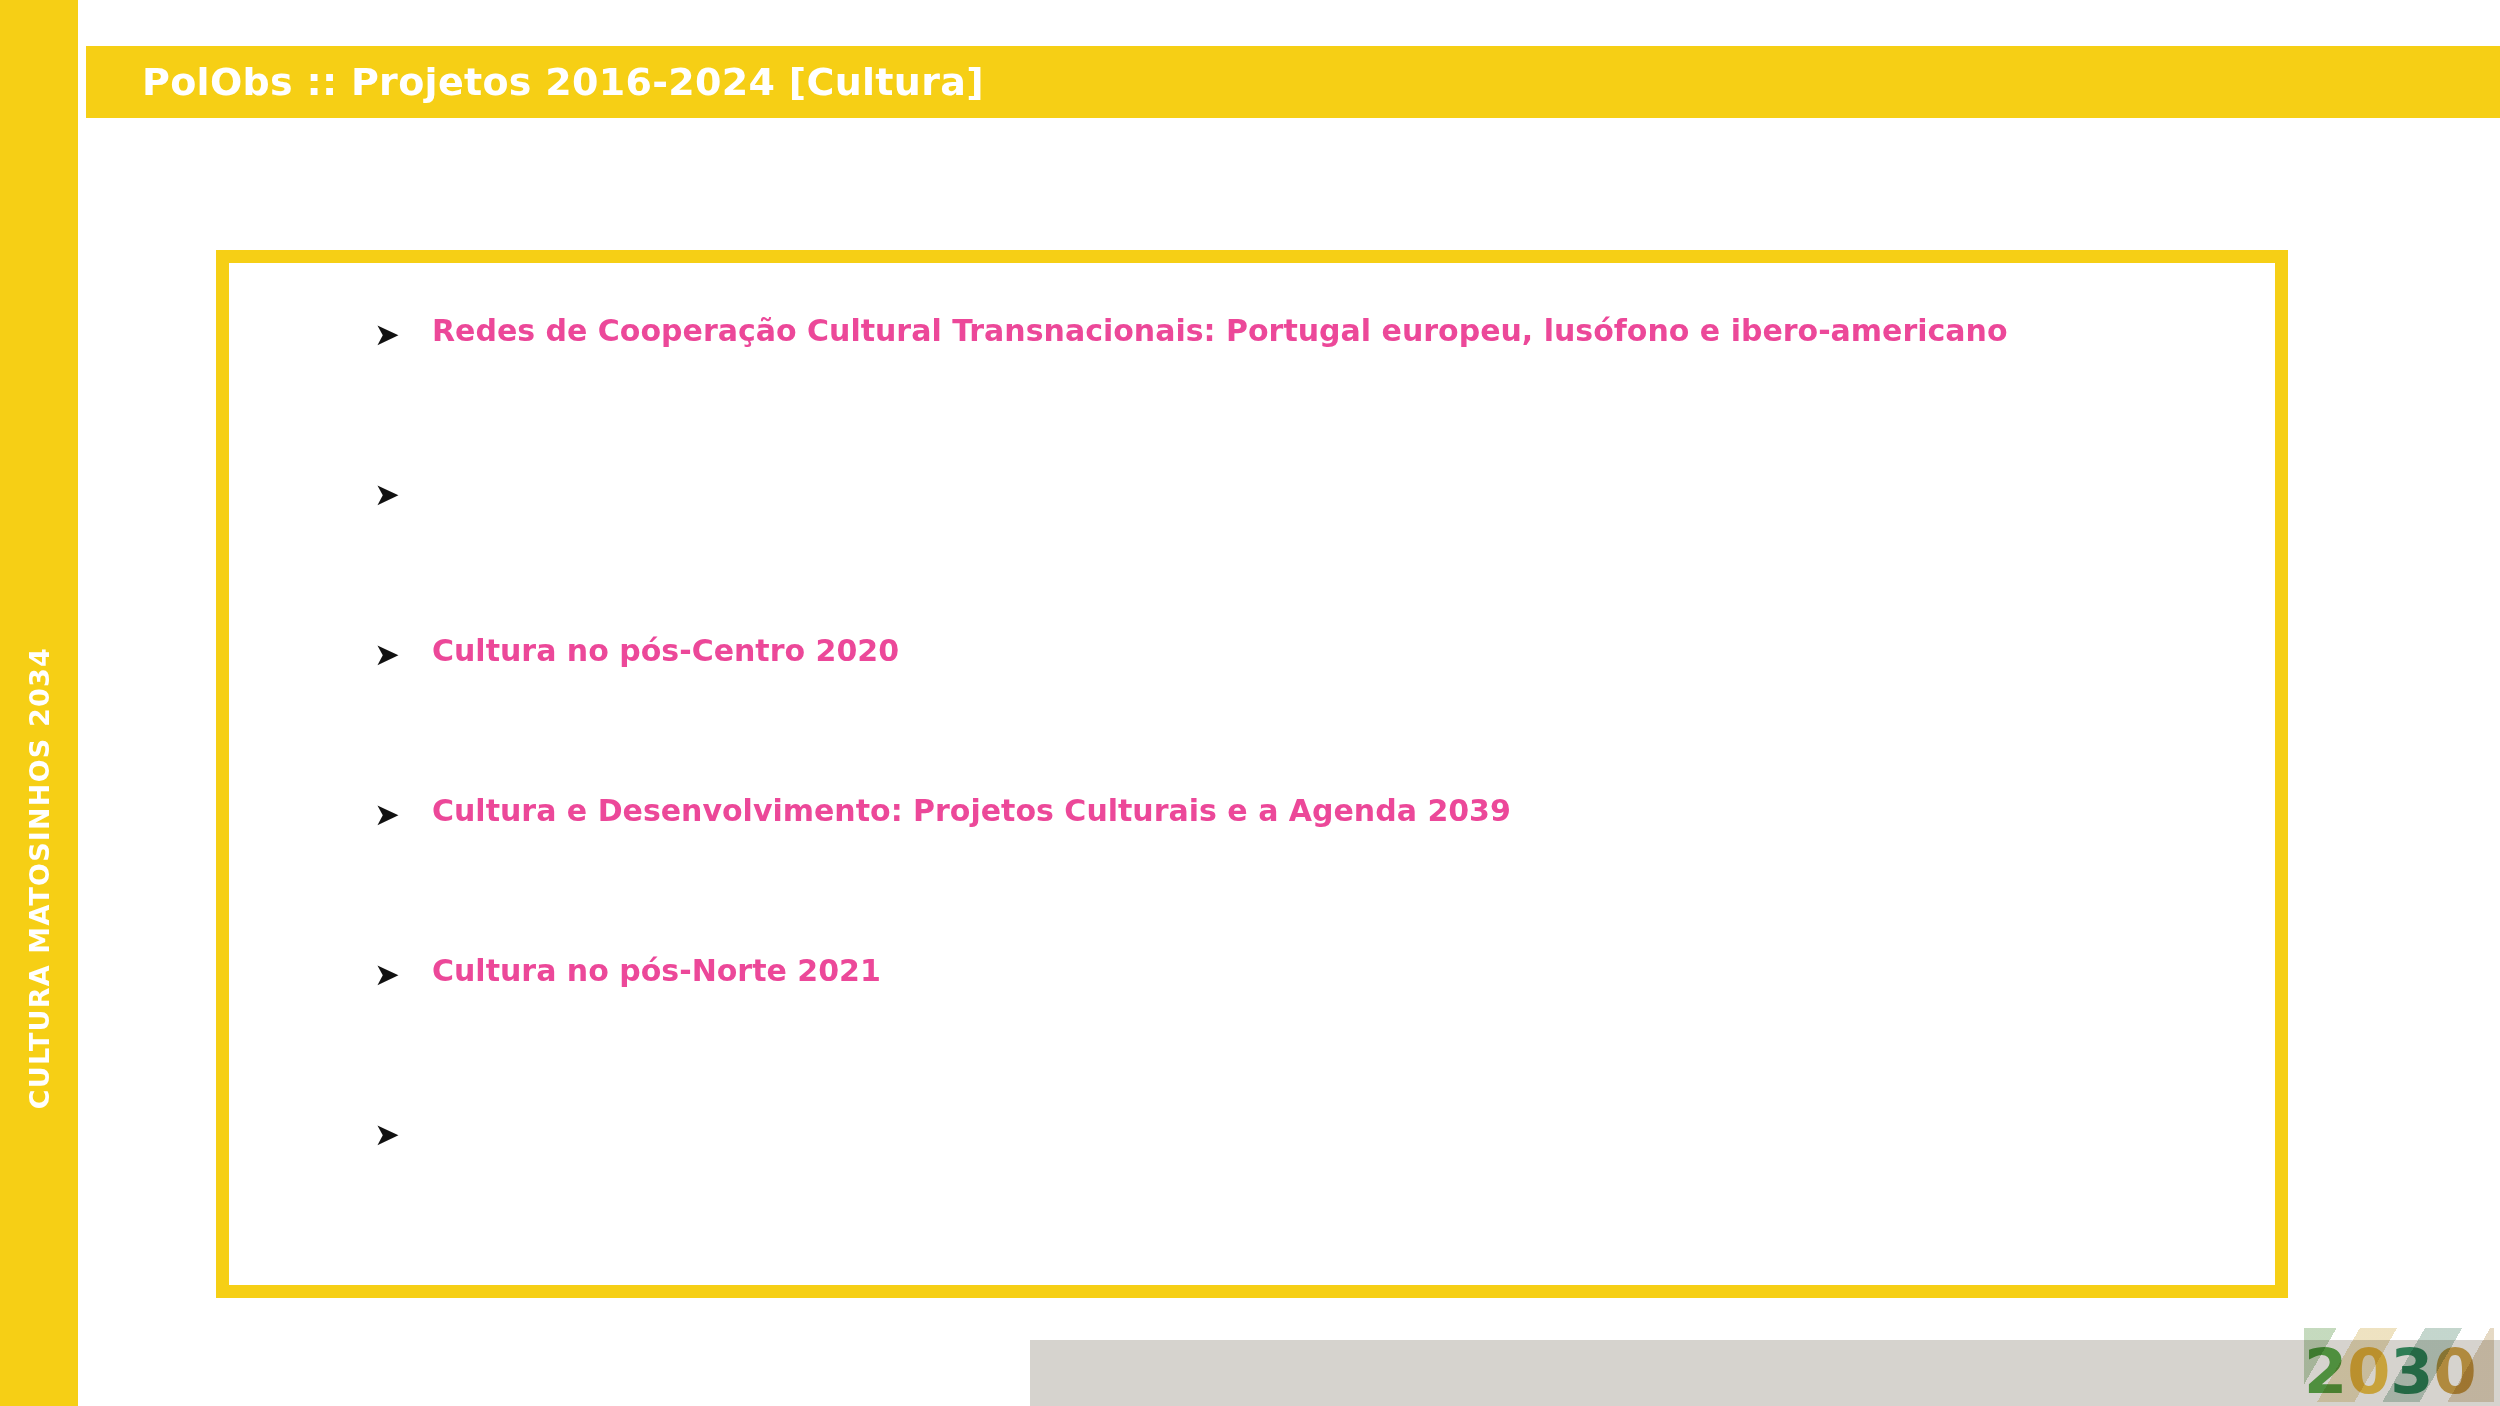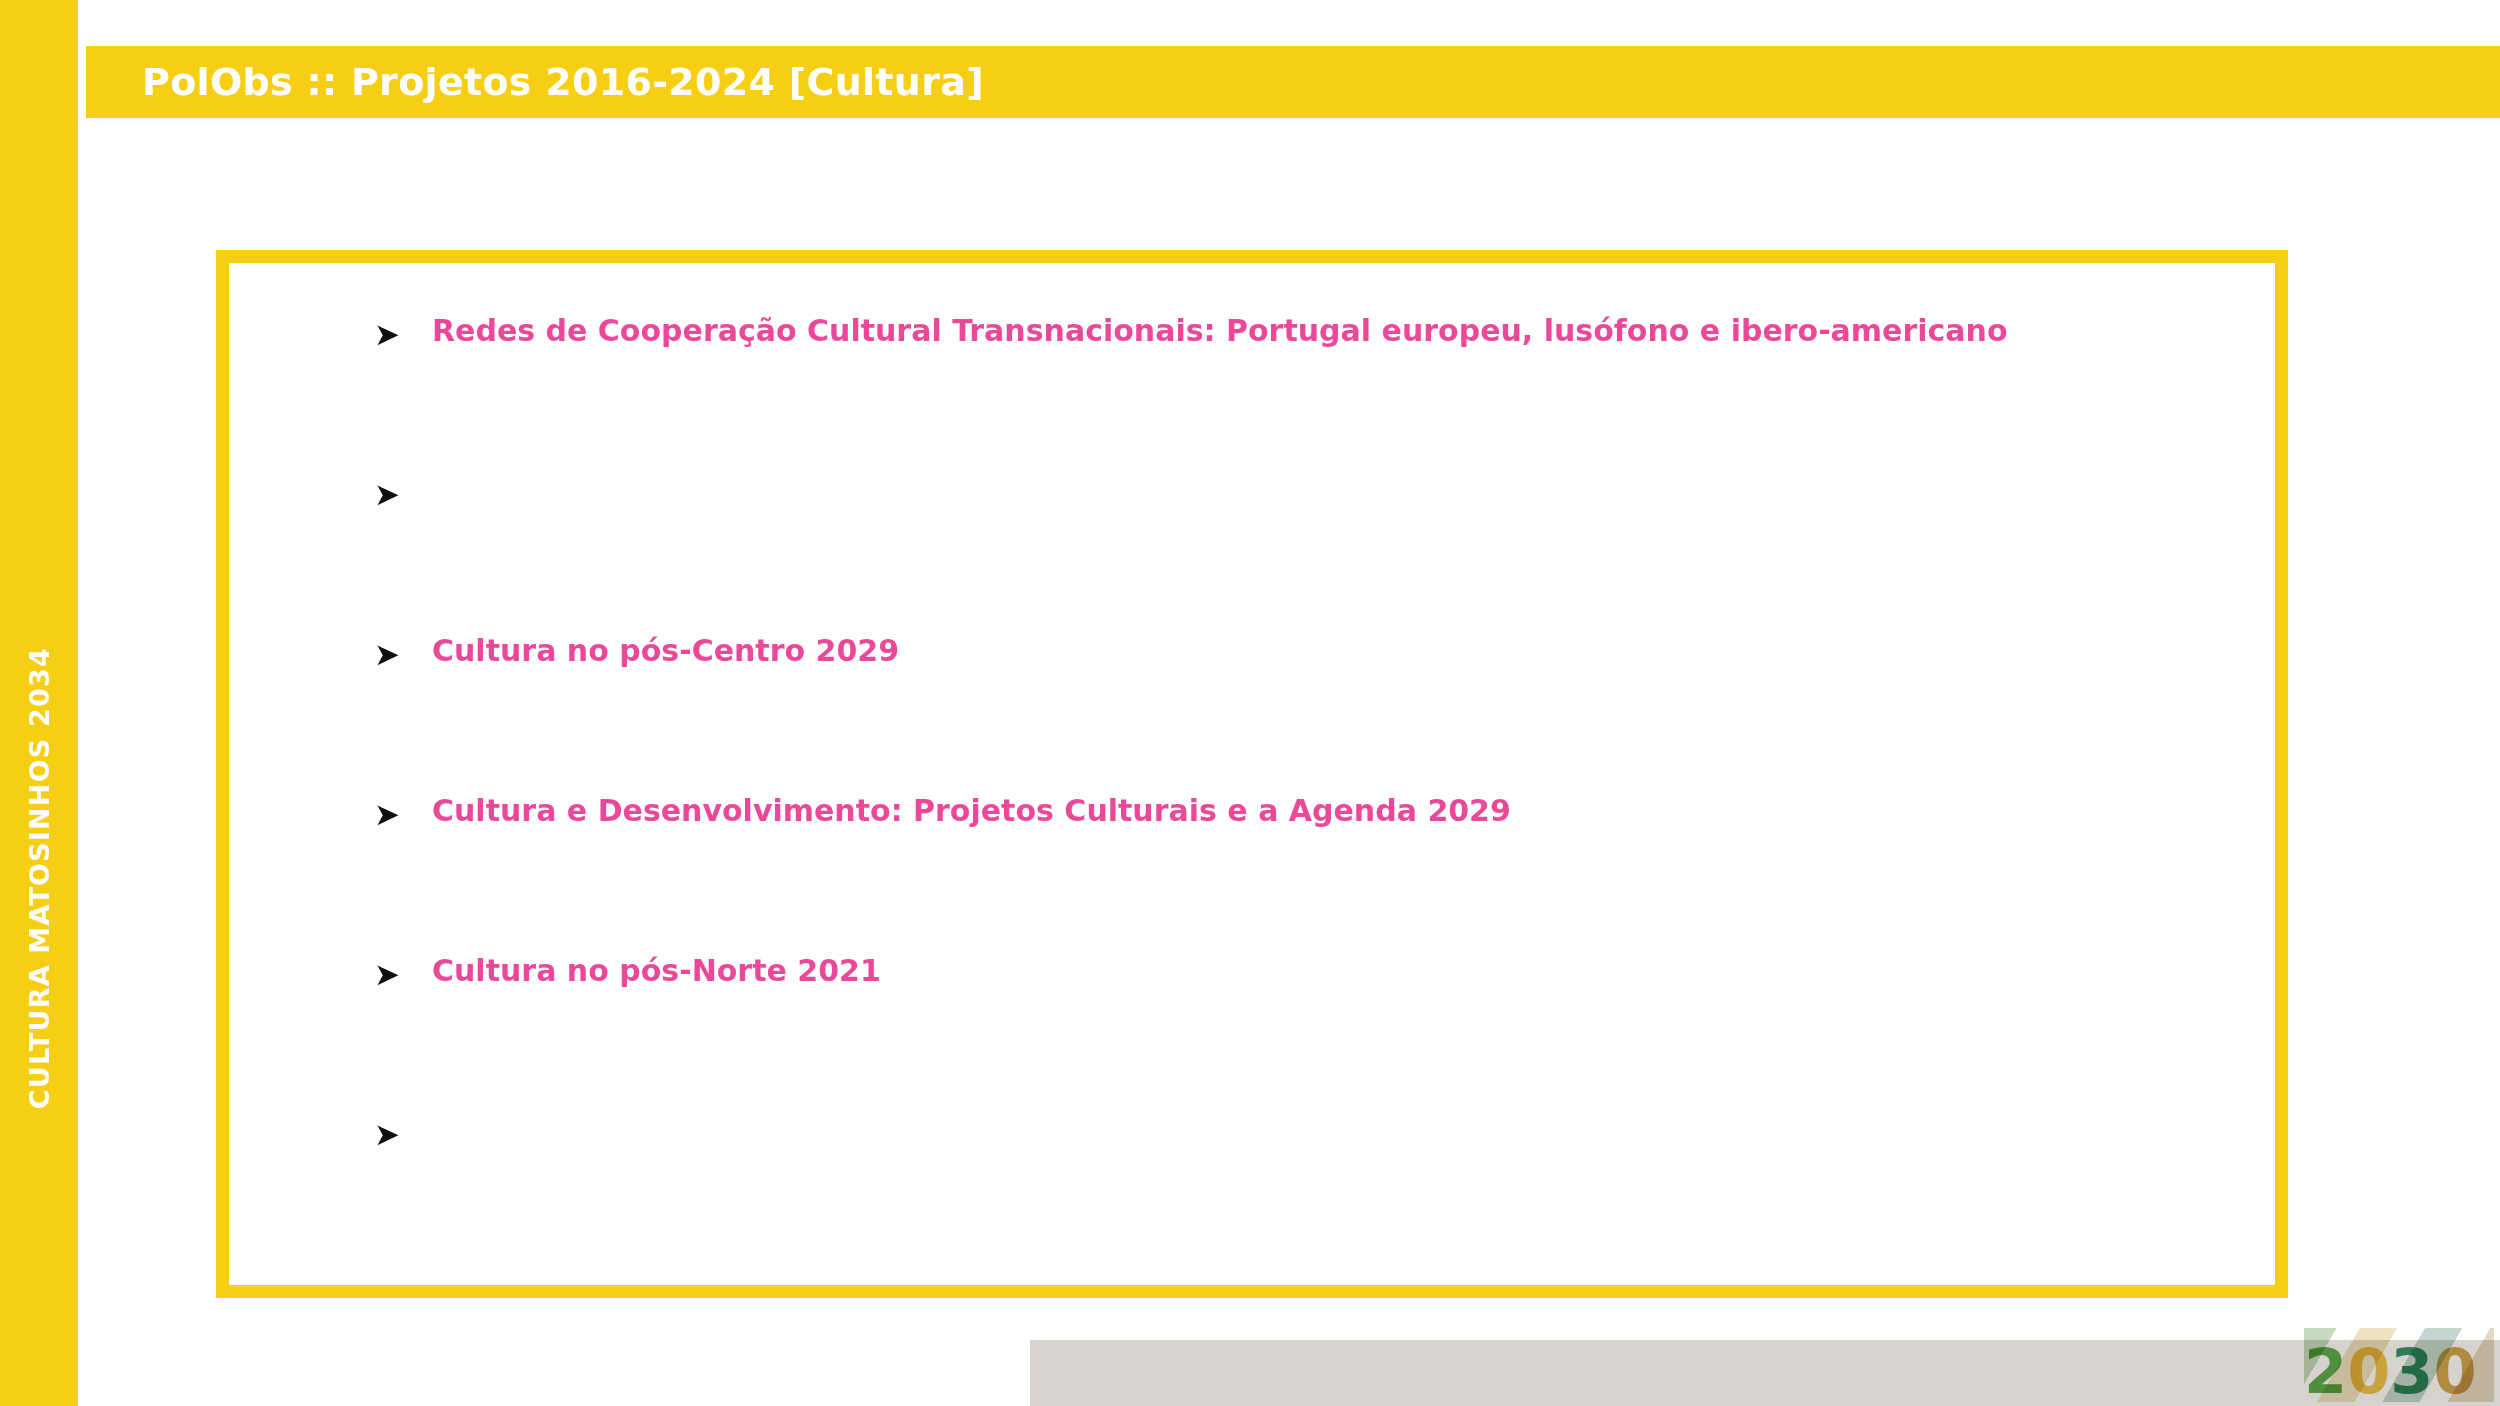--- a/index.html
+++ b/index.html
@@ -179,25 +179,25 @@
     <ul class="bullet-list">
       <li class="bullet-item">
         <span class="bullet-marker">➤</span>
         <span class="bullet-text">Redes de Cooperação Cultural Transnacionais: Portugal europeu, lusófono e ibero-americano</span>
       </li>
       <li class="bullet-item">
         <span class="bullet-marker">➤</span>
       </li>
       <li class="bullet-item">
         <span class="bullet-marker">➤</span>
-        <span class="bullet-text">Cultura no pós-Centro 2029</span>
-      </li>
-      <li class="bullet-item">
-        <span class="bullet-marker">➤</span>
-        <span class="bullet-text">Cultura e Desenvolvimento: Projetos Culturais e a Agenda 2029</span>
+        <span class="bullet-text">Cultura no pós-Centro 2020</span>
+      </li>
+      <li class="bullet-item">
+        <span class="bullet-marker">➤</span>
+        <span class="bullet-text">Cultura e Desenvolvimento: Projetos Culturais e a Agenda 2039</span>
       </li>
       <li class="bullet-item">
         <span class="bullet-marker">➤</span>
         <span class="bullet-text">Cultura no pós-Norte 2021</span>
       </li>
       <li class="bullet-item">
         <span class="bullet-marker">➤</span>
       </li>
     </ul>
   </div>

